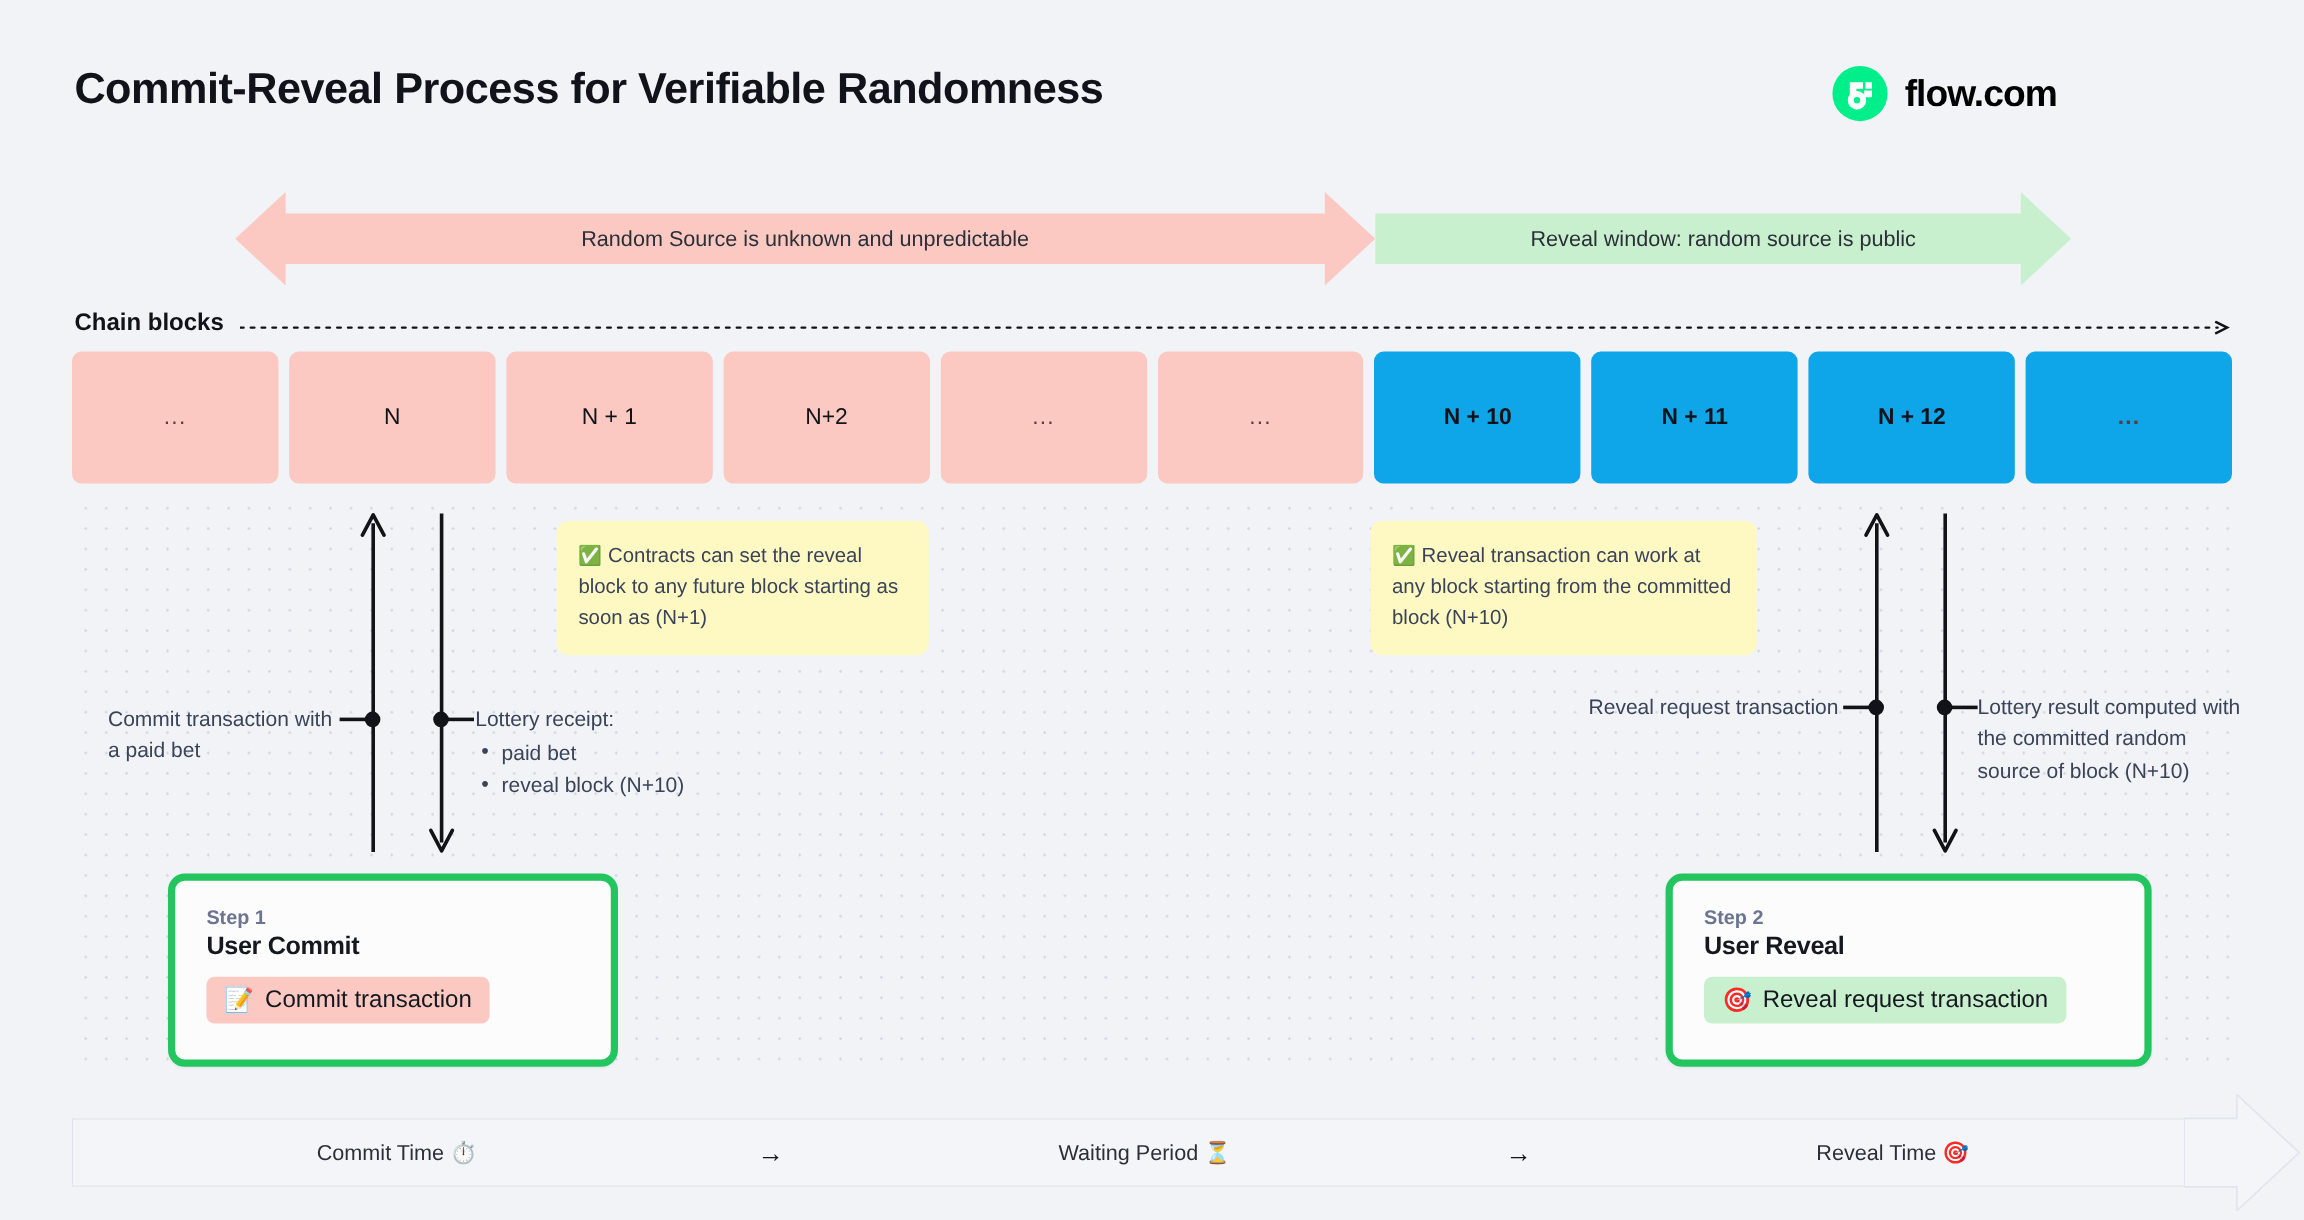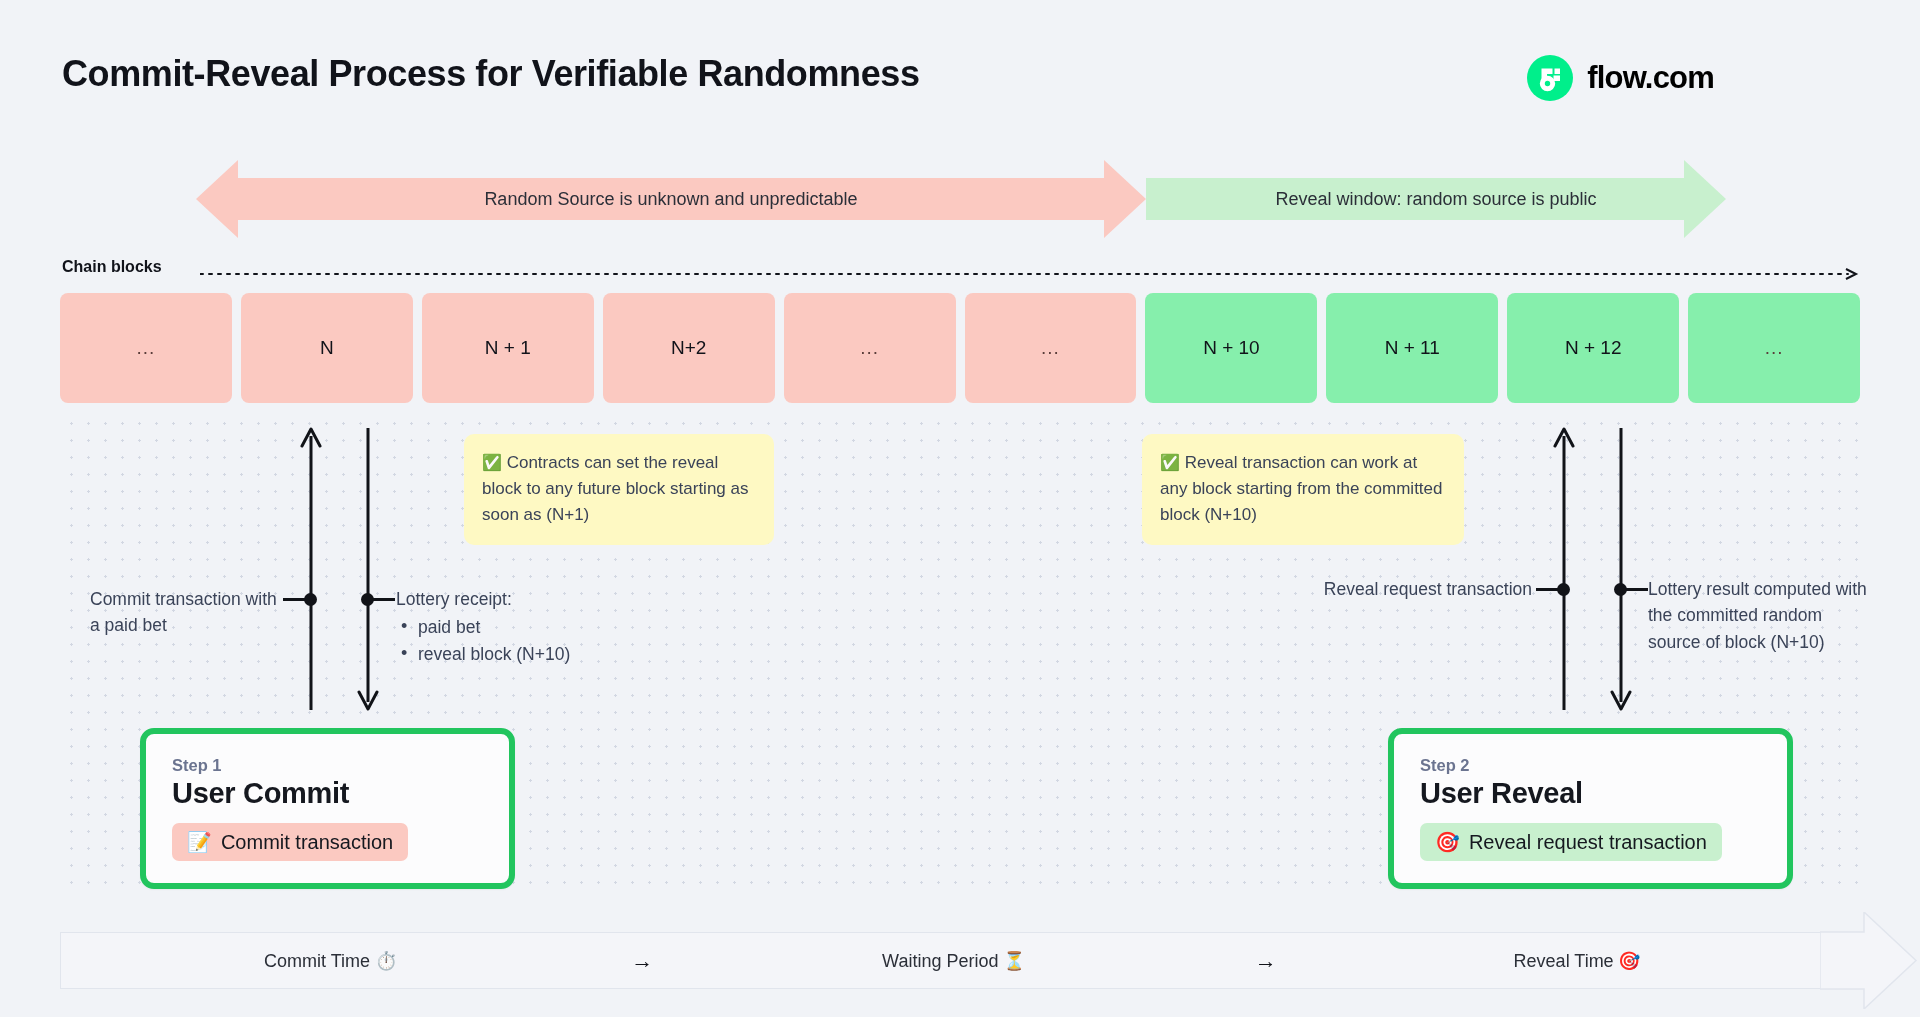--- a/index.html
+++ b/index.html
@@ -86,21 +86,21 @@
   }
 
   .banner-pink { left: 0; width: 950px; }
   .banner-green { left: 950px; width: 580px; }
 
   
   .chain-label {
     position: absolute;
     left: 62px;
     top: 258px;
-    font-size: 16px;
+    font-size: 20px;
     font-weight: 700;
     color: #11131a;
     white-space: nowrap;
   }
   .chain-line {
     position: absolute;
     left: 200px;
     top: 266px;
     width: 1660px;
     height: 12px;
@@ -119,21 +119,21 @@
   .block {
     flex: 1 1 0;
     border-radius: 8px;
     display: flex;
     align-items: center;
     justify-content: center;
     font-size: 19px;
     color: #11131a;
   }
   .block.pink  { background: #fbc9c1; }
-  .block.green { background: #86efac; }
+  .block.green { background: #0ea5e9; font-weight: bold; }
   .block.dots  { color: #5a3d3a; letter-spacing: 1px; }
 
   
   .dotgrid {
     position: absolute;
     left: 60px;
     top: 412px;
     width: 1800px;
     height: 480px;
     background-image:
@@ -209,21 +209,21 @@
   }
   .step-card-1 { left: 140px; top: 728px; width: 375px; height: 161px; }
   .step-card-2 { left: 1388px; top: 728px; width: 405px; height: 161px; }
   .step-eyebrow {
     font-size: 16.5px;
     font-weight: 700;
     color: #6b7490;
     margin-bottom: 2px;
   }
   .step-title {
-    font-size: 29px;
+    font-size: 21px;
     font-weight: 700;
     color: #15181f;
     letter-spacing: -0.3px;
     margin-bottom: 13px;
   }
   .step-pill {
     display: inline-flex;
     align-items: center;
     gap: 9px;
     border-radius: 7px;

